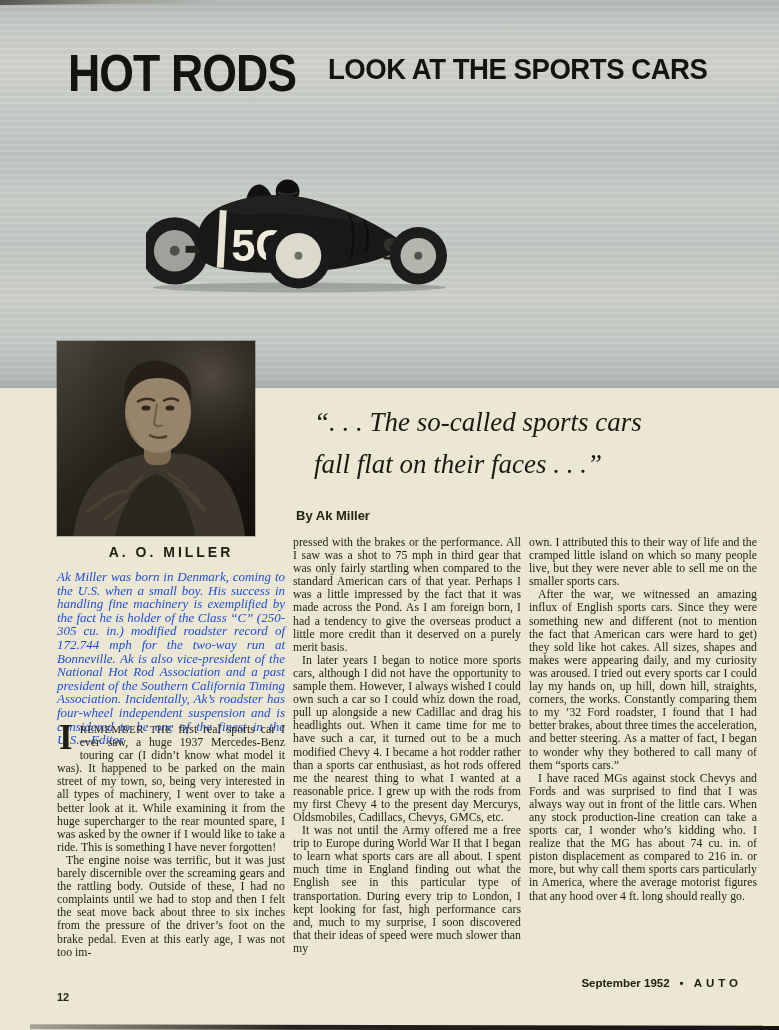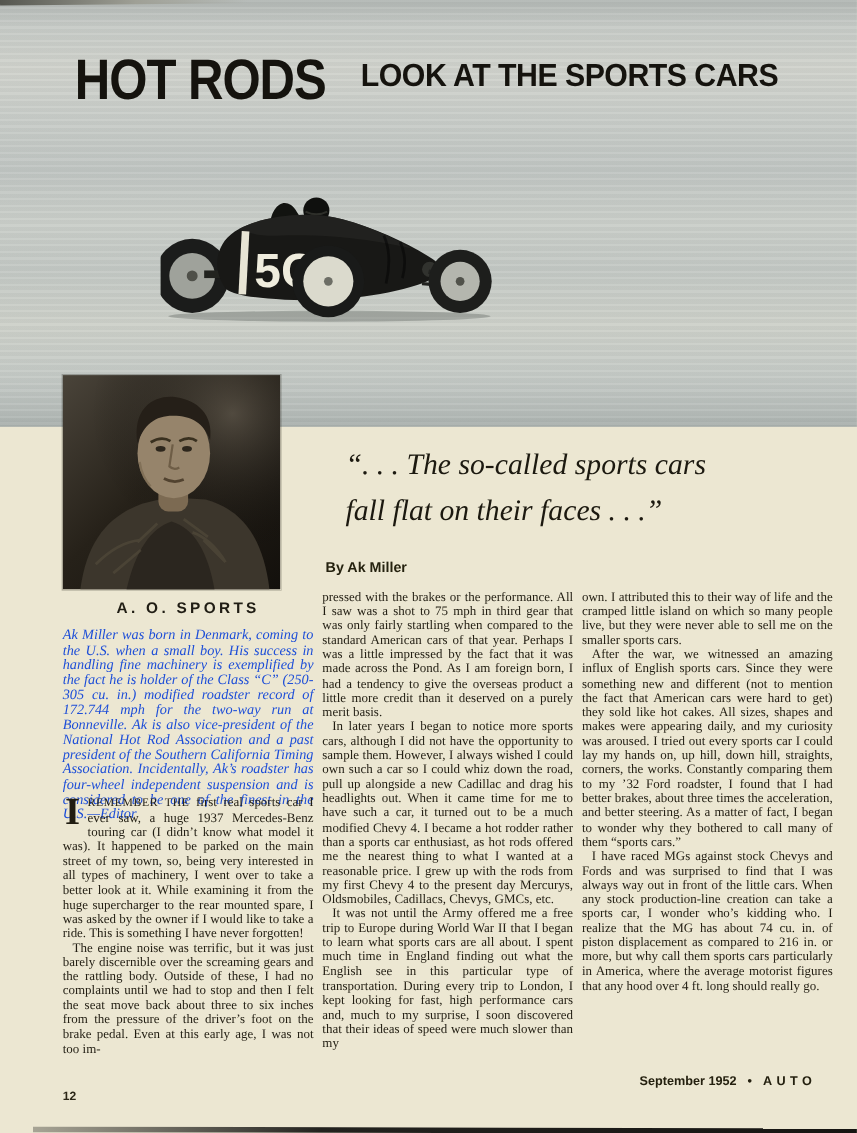--- a/index.html
+++ b/index.html
@@ -151,21 +151,21 @@
     <path d="M80 61 q 10 -6 18 -1" stroke="#39301f" stroke-width="2.5" fill="none"></path>
     <path d="M106 60 q 9 -5 16 0" stroke="#39301f" stroke-width="2.5" fill="none"></path>
     <ellipse cx="89" cy="67" rx="4.5" ry="2.6" fill="#2d261c"></ellipse>
     <ellipse cx="113" cy="67" rx="4.5" ry="2.6" fill="#2d261c"></ellipse>
     <path d="M100 63 L 97 83 q 4 4 9 1" stroke="#6e5d46" stroke-width="2" fill="none"></path>
     <path d="M92 94 q 9 5 18 1" stroke="#51422f" stroke-width="2.5" fill="none"></path>
     <path d="M70 79 q 2 14 10 22" stroke="#6e5d46" stroke-width="2" fill="none" opacity="0.5"></path>
   </svg>
 </div>
 
-<div class="portrait-caption">A. O. SPORTS</div>
+<div class="portrait-caption">A. O. MILLER</div>
 
 <div class="pullquote">
   <div class="pq-line">“. . . The so-called sports cars</div>
   <div class="pq-line pq-line2">fall flat on their faces . . .”</div>
 </div>
 <div class="byline">By Ak Miller</div>
 
 <p class="bio">Ak Miller was born in Denmark, coming to the U.S. when a small boy. His success in handling fine machinery is exemplified by the fact he is holder of the Class “C” (250-305 cu. in.) modified roadster record of 172.744 mph for the two-way run at Bonneville. Ak is also vice-president of the National Hot Rod Association and a past president of the Southern California Timing Association. Incidentally, Ak’s roadster has four-wheel independent suspension and is considered to be one of the finest in the U.S.—Editor</p>
 
 <div class="col col1">

